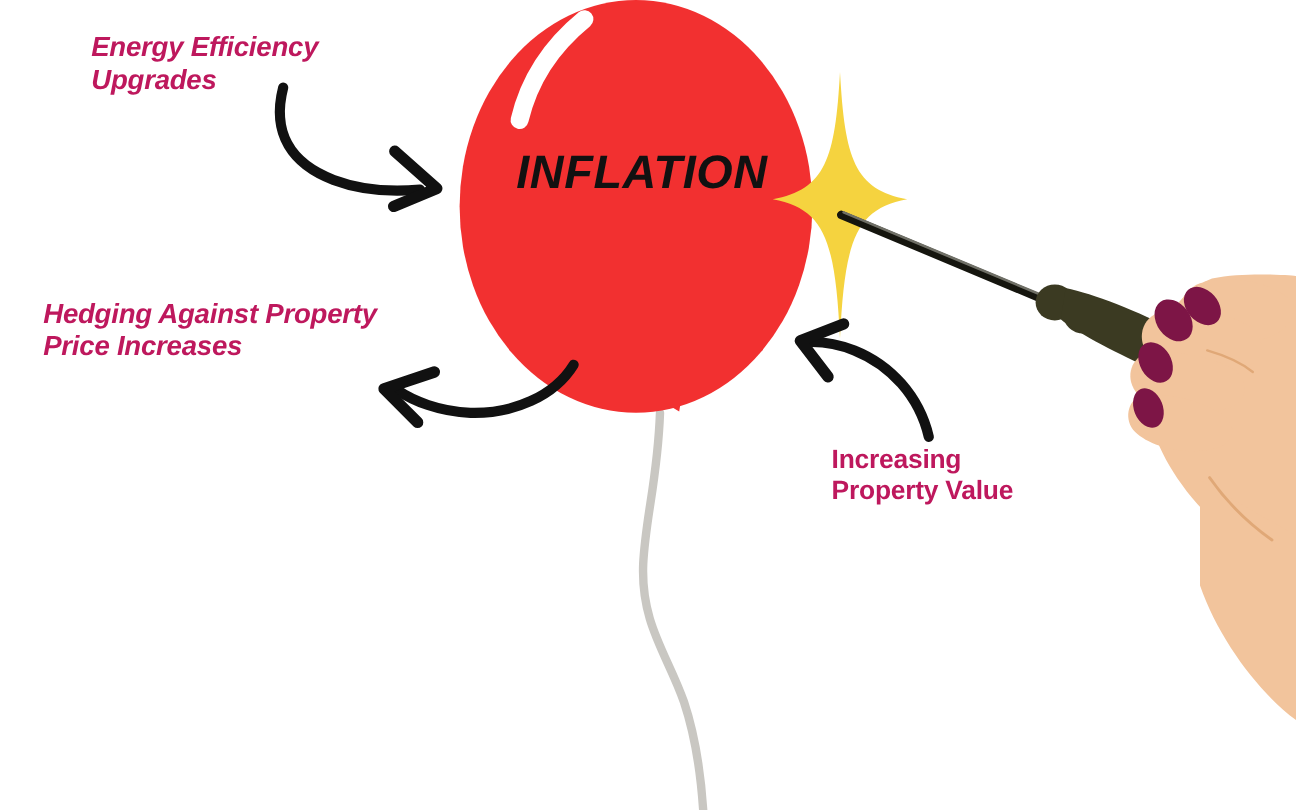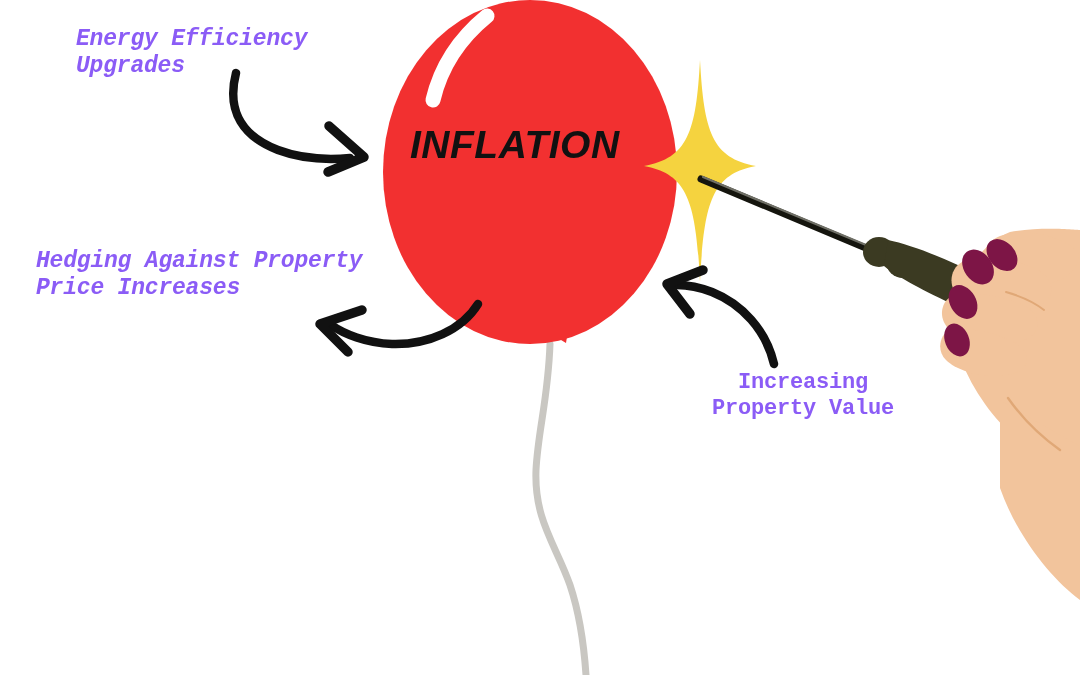--- a/index.html
+++ b/index.html
@@ -17,22 +17,22 @@
   }
   #art {
     position: absolute;
     left: 0;
     top: 0;
     width: 1080px;
     height: 675px;
   }
   .label {
     position: absolute;
-    color: #8b5cf6;
-    font-family: Liberation Mono, monospace;
+    color: #be185d;
+    font-family: Liberation Sans, sans-serif;
     font-weight: bold;
     line-height: 1.18;
     white-space: pre-line;
     letter-spacing: -0.2px;
   }
   .label.italic { font-style: italic; }
   .label.upright { font-style: normal; }
 
   #label-energy {
     left: 76px;
@@ -44,27 +44,28 @@
     left: 36px;
     top: 248px;
     font-size: 23px;
     width: 360px;
   }
   #label-property {
     left: 693px;
     top: 370px;
     font-size: 22px;
     width: 220px;
-    text-align: center;
+    text-align: left;
   }
   #balloon-word {
     position: absolute;
     left: 410px;
     top: 123px;
     width: 250px;
+    text-align: center;
     color: #111111;
     font-family: "Liberation Sans", sans-serif;
     font-style: italic;
     font-weight: bold;
     font-size: 39px;
     letter-spacing: 0.5px;
   }
 </style>
 </head>
 <body>

